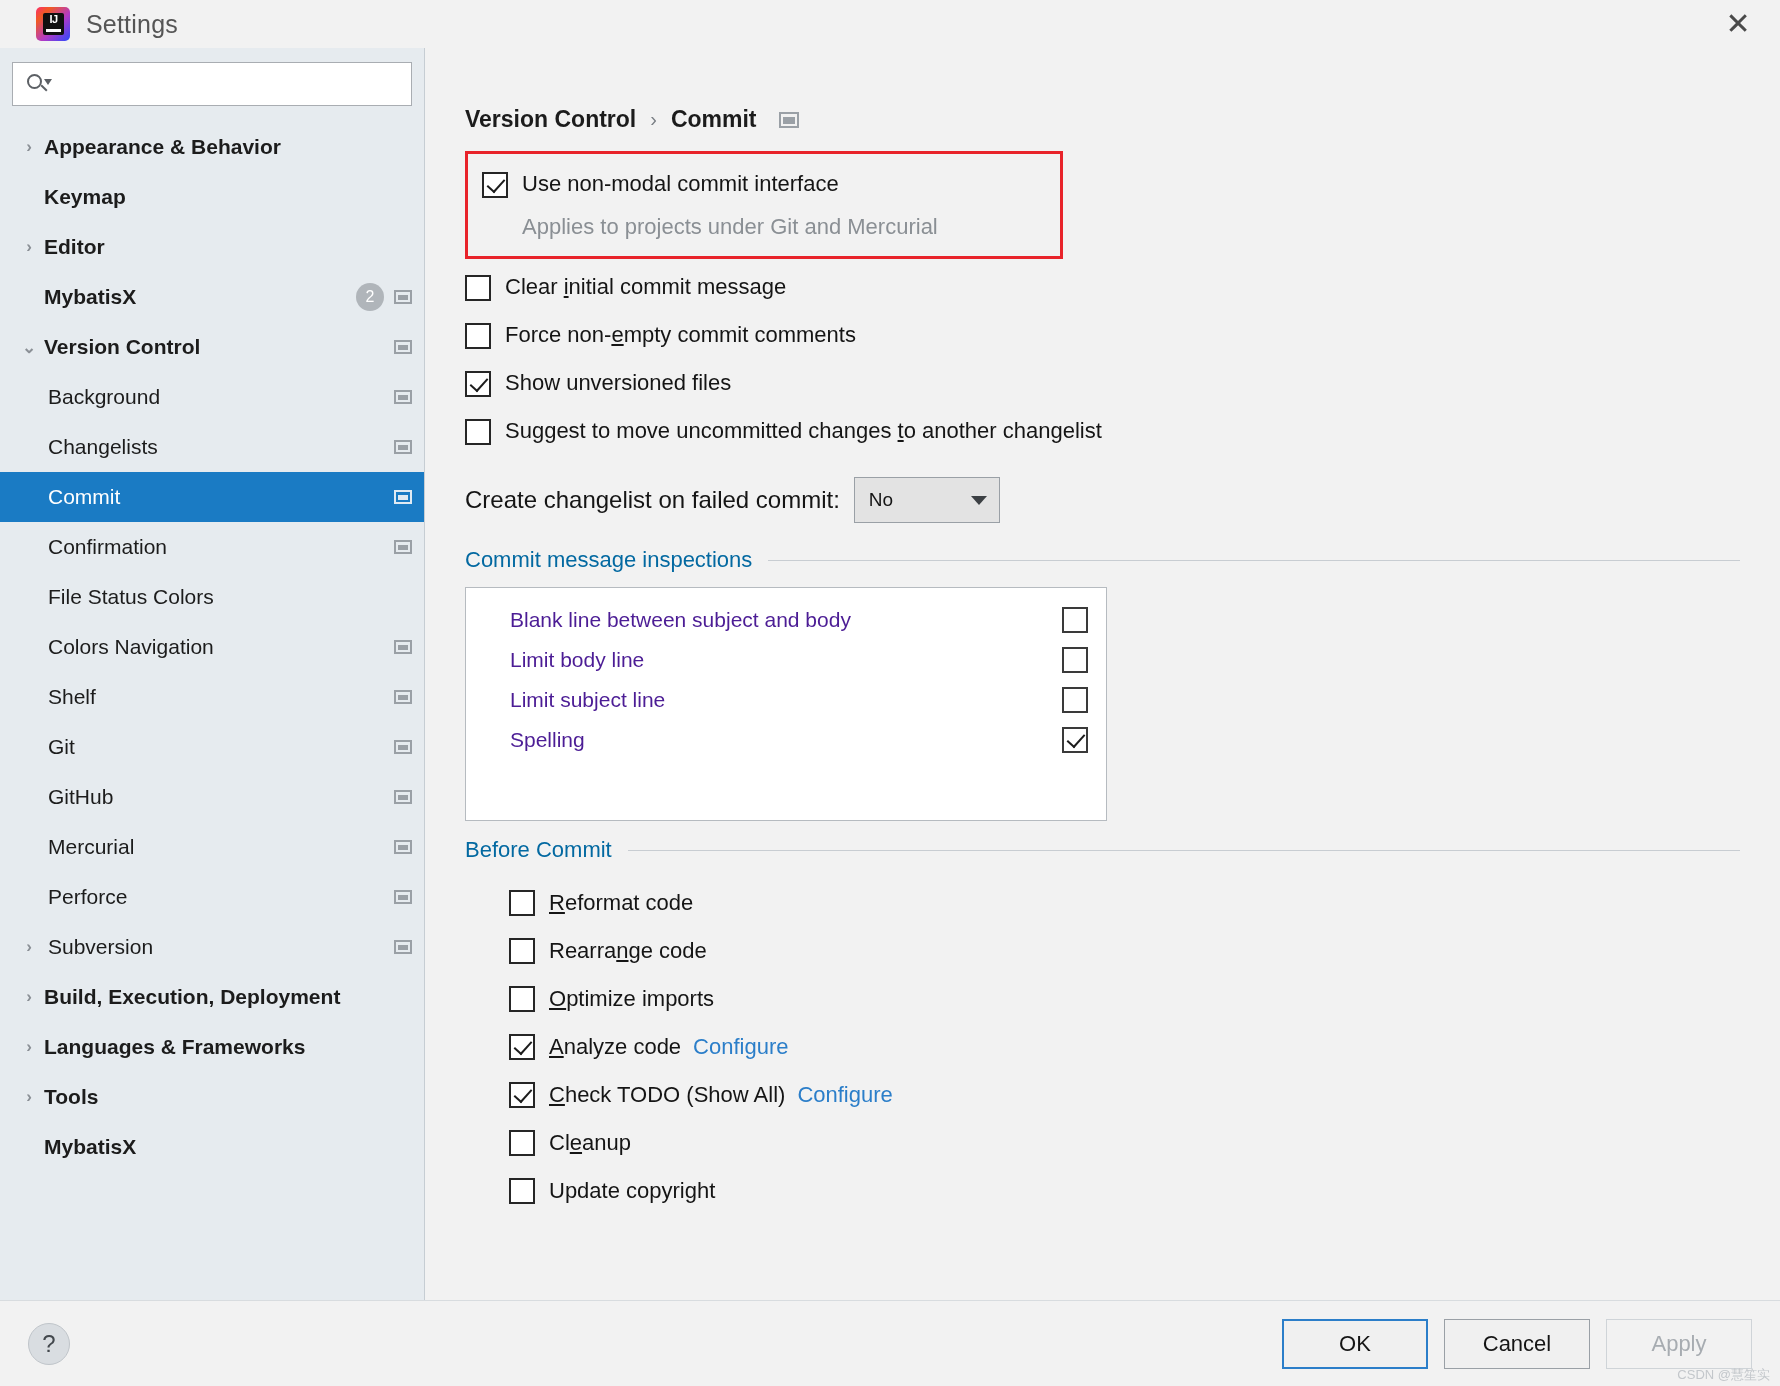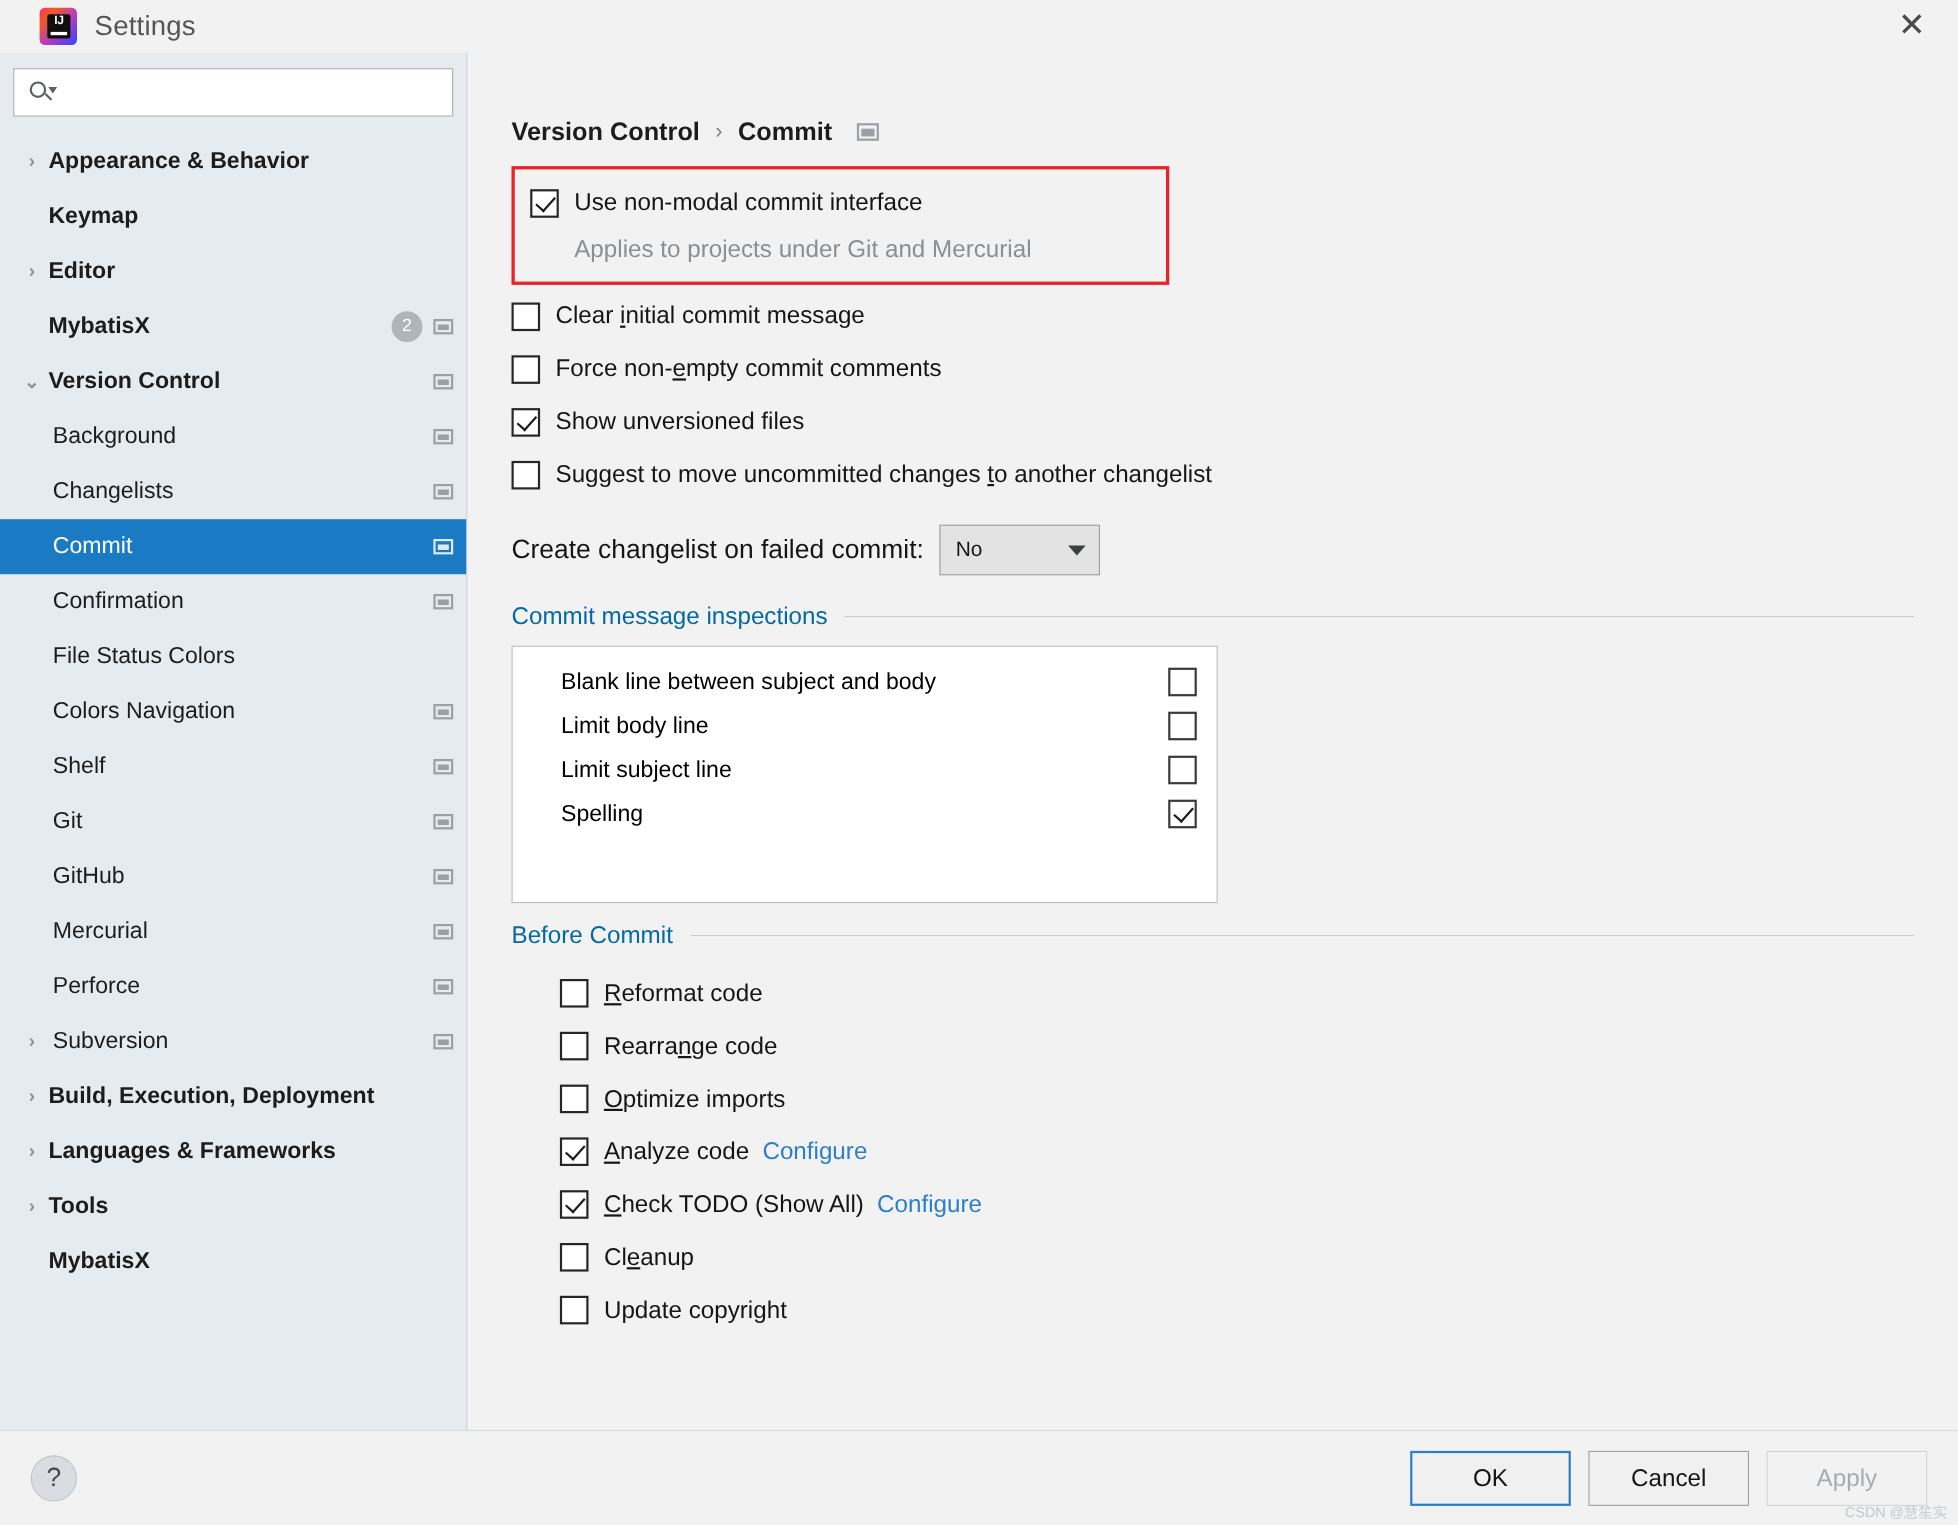--- a/index.html
+++ b/index.html
@@ -111,21 +111,21 @@
 
   .group { margin-top: 16px; }
   .group-title { display:flex; align-items:center; font-size: 22px; color: #0369a1; }
   .group-title .rule { flex: 1 1 auto; height: 1px; background: #c8cdd2; margin-left: 16px; }
 
   .insp-list {
     margin-top: 14px; background: #fff; border: 1px solid #b6bbc0;
     width: 642px; height: 234px; padding: 12px 18px 0 44px;
   }
   .insp-row { display:flex; align-items:center; justify-content: space-between; height: 40px; }
-  .insp-name { font-size: 21px; color: #000000; }
+  .insp-name { font-size: 21px; color: #4c1d95; }
   .insp-cb { width: 26px; height: 26px; border: 2px solid #3a3a3a; background:#fff; position: relative; cursor:pointer; }
   .insp-cb.checked::after {
     content:""; position:absolute; left: 7px; top: 1px; width: 8px; height: 15px;
     border: solid #1c1c1c; border-width: 0 2.6px 2.6px 0; transform: rotate(42deg);
   }
 
   .before-list { margin-top: 16px; padding-left: 44px; }
   .bcrow { display:flex; align-items:center; height: 48px; }
   .bcrow .cb { margin-top: 0; }
   .link { color: #2b7ec9; font-size: 22px; margin-left: 12px; cursor: pointer; }

